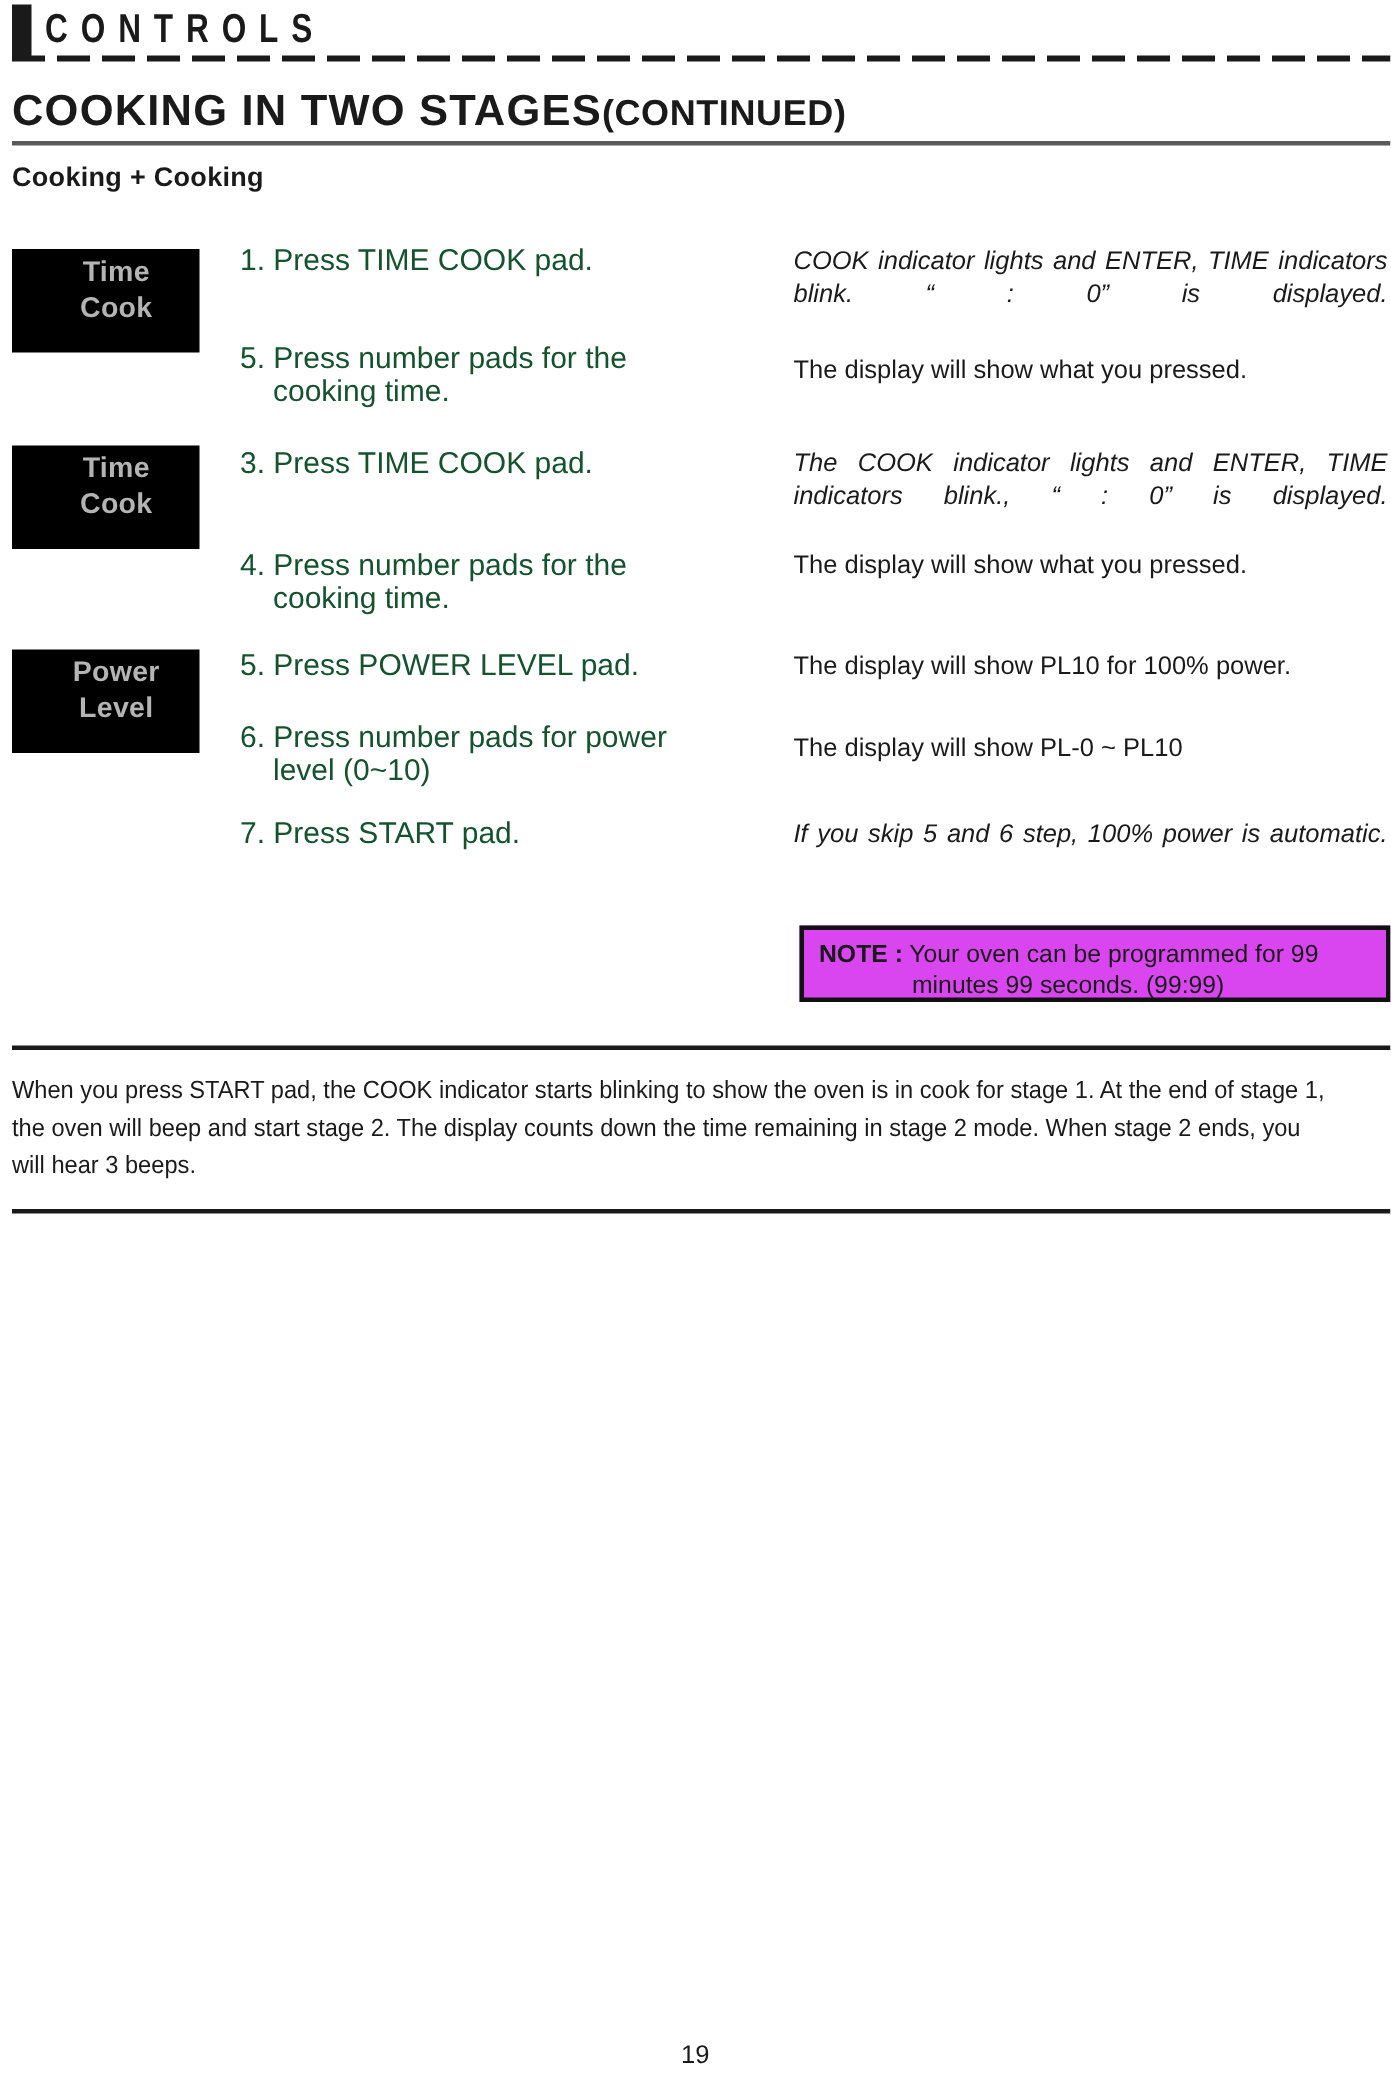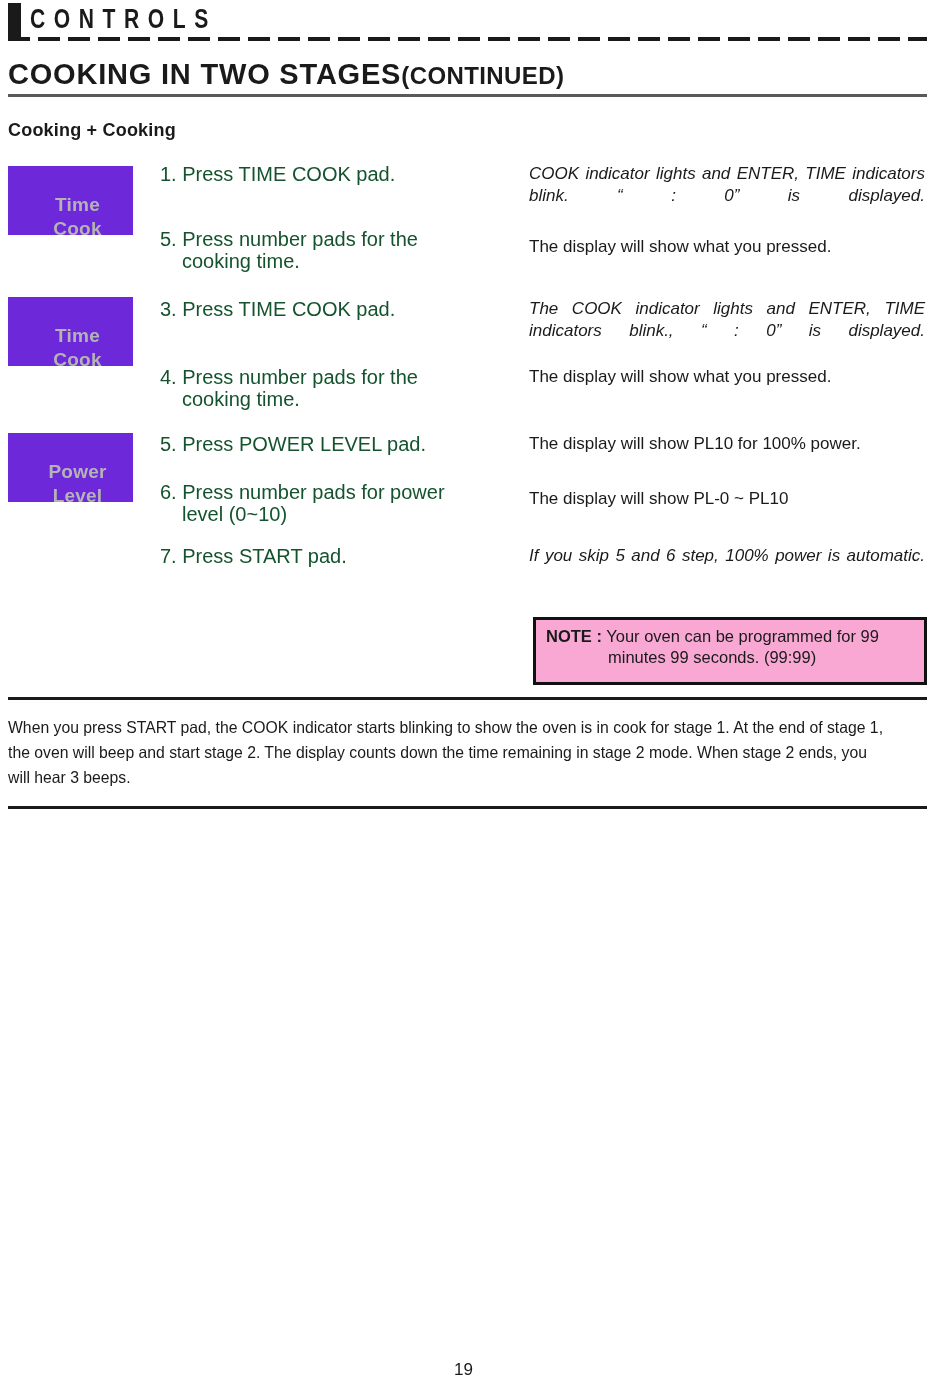--- a/index.html
+++ b/index.html
@@ -81,42 +81,42 @@
     top: 94px;
     width: 919px;
     height: 3px;
     background: #5a5a5a;
   }
 
   
   .subsection-title {
     position: absolute;
     left: 8px;
-    top: 120px;
+    top: 108px;
     font-size: 18px;
     font-weight: bold;
     letter-spacing: 0.2px;
     color: #1a1a1a;
   }
 
   
   .pad {
     position: absolute;
     left: 8px;
     width: 125px;
     height: 69px;
-    background: #6d28d9;
+    background: #000000;
     color: #b4b4b4;
     font-size: 19px;
     font-weight: bold;
     line-height: 24px;
     text-align: center;
     letter-spacing: 0.2px;
     box-sizing: border-box;
-    padding-top: 27px;
+    padding-top: 4px;
     padding-left: 14px;
   }
   .pad-1 { top: 166px; }
   .pad-2 { top: 297px; }
   .pad-3 { top: 433px; }
   .pad span { display: block; }
 
   
   .step-num {
     position: absolute;
@@ -161,22 +161,22 @@
   .row6-res { top: 488px; }
   .row7-num { top: 545px; }
   .row7-res { top: 545px; }
 
   
   .note-box {
     position: absolute;
     left: 533px;
     top: 617px;
     width: 394px;
-    height: 68px;
-    background: #f9a8d4;
+    height: 51px;
+    background: #d946ef;
     border: 3px solid #111111;
     box-sizing: border-box;
     padding: 6px 10px 0 10px;
   }
   .note-text {
     font-size: 16.5px;
     line-height: 21px;
     color: #1a1a1a;
     padding-left: 62px;
     text-indent: -62px;

